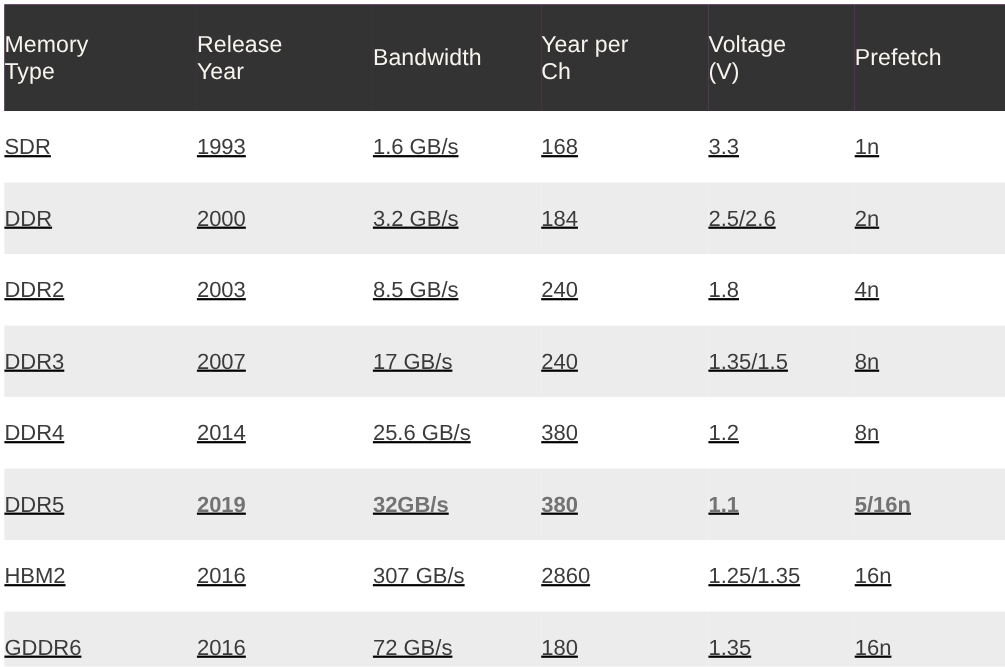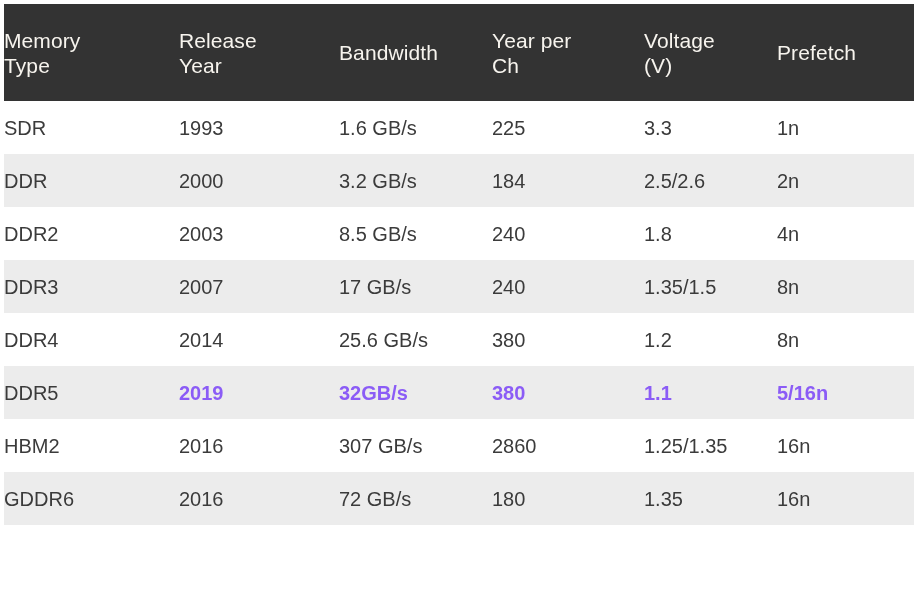--- a/index.html
+++ b/index.html
@@ -47,38 +47,39 @@
     letter-spacing: 0.1px;
   }
   .th-inner {
     display: block;
     white-space: pre-line;
   }
 
   
   table.memtable tbody tr {
     background: #ffffff;
-    height: 53px;
+    height: 65px;
+    text-decoration: underline;
   }
   table.memtable tbody tr.striped {
     background: #ececec;
   }
   table.memtable tbody td {
     color: #3b3b3b;
     font-size: 20px;
     line-height: 24px;
     font-weight: 400;
     text-align: left;
     vertical-align: middle;
     padding: 0 10px 0 0;
     white-space: nowrap;
   }
   table.memtable tbody tr.highlight td.bold {
     font-weight: 700;
-    color: #8b5cf6;
+    color: #737373;
   }
 
   
   col.c0 { width: 175px; }
   col.c1 { width: 160px; }
   col.c2 { width: 153px; }
   col.c3 { width: 152px; }
   col.c4 { width: 133px; }
   col.c5 { width: 137px; }
 
@@ -126,21 +127,21 @@
         <th class="pad5">
           <span class="th-inner">Prefetch</span>
         </th>
       </tr>
     </thead>
     <tbody id="table-body">
         <tr>
           <td class="pad0">SDR</td>
           <td class="pad1">1993</td>
           <td class="pad2">1.6 GB/s</td>
-          <td class="pad3">225</td>
+          <td class="pad3">168</td>
           <td class="pad4">3.3</td>
           <td class="pad5">1n</td>
         </tr>
         <tr class="striped">
           <td class="pad0">DDR</td>
           <td class="pad1">2000</td>
           <td class="pad2">3.2 GB/s</td>
           <td class="pad3">184</td>
           <td class="pad4">2.5/2.6</td>
           <td class="pad5">2n</td>

